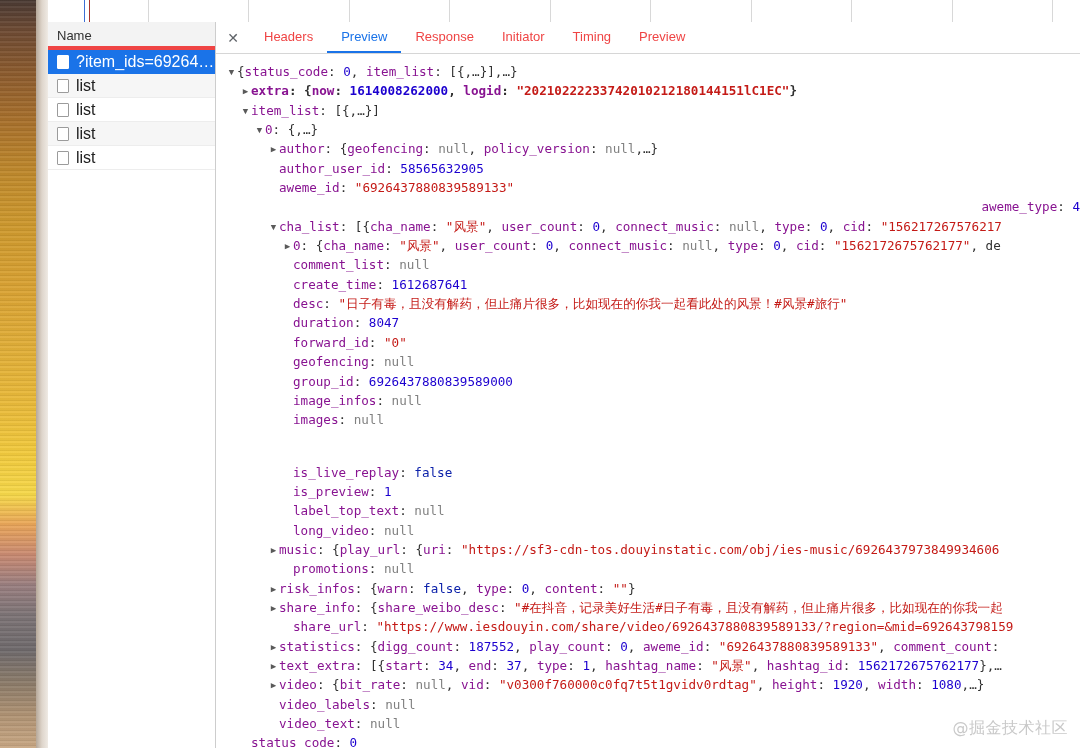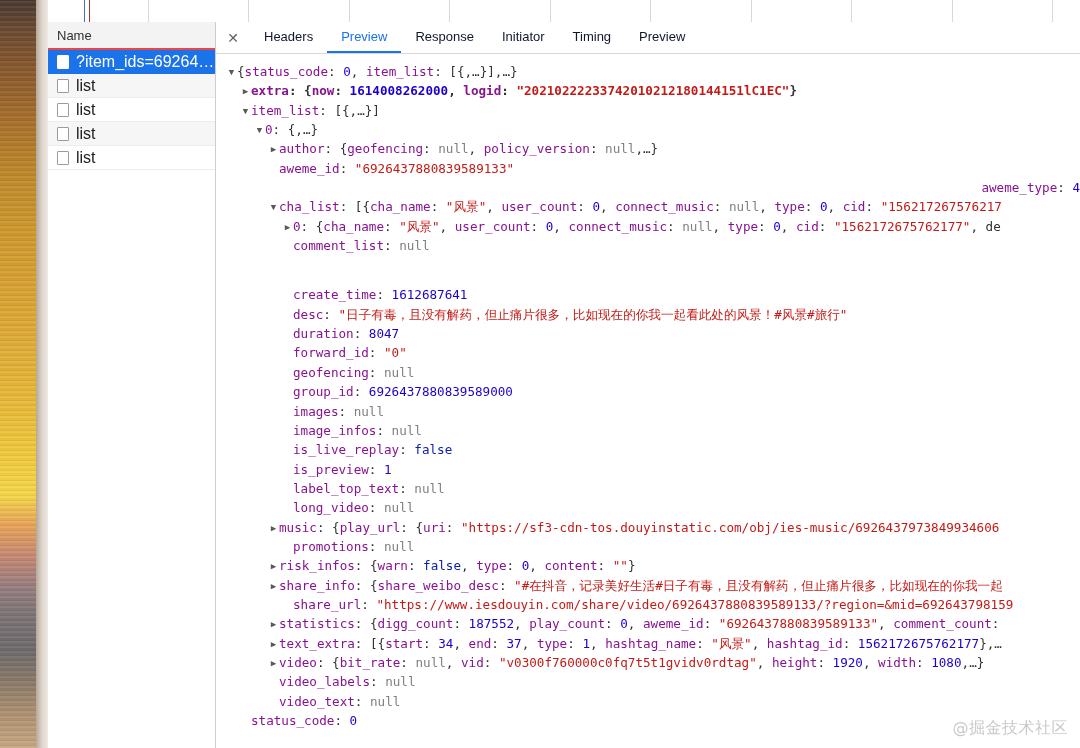--- a/index.html
+++ b/index.html
@@ -73,21 +73,21 @@
   .topstrip .ticks i.red{left:5px;background:#a8342e;}
 
   
   .netpanel{
     position:absolute;left:0;top:22px;width:168px;height:726px;
     background:#ffffff;border-right:1px solid #cdcdcd;box-sizing:border-box;
   }
   .net-header{
     height:28px;line-height:28px;padding-left:9px;
     font-size:13px;color:#303030;
-    background:#f3f3f3;border-bottom:2px solid #ef4444;box-sizing:border-box;
+    background:#f3f3f3;border-bottom:4px solid #ef4444;box-sizing:border-box;
   }
   .net-rows{width:100%;}
   .net-row{
     height:24px;display:flex;align-items:center;gap:7px;
     padding-left:9px;box-sizing:border-box;
     font-size:16px;color:#202020;
     border-bottom:1px solid #ededed;
     white-space:nowrap;overflow:hidden;
   }
   .net-row.odd{background:#f6f6f6;}
@@ -106,21 +106,21 @@
   .tabbar{
     height:31px;display:flex;align-items:stretch;
     background:#ffffff;border-bottom:1px solid #d6d6d6;
   }
   .tab-close{
     width:34px;display:flex;align-items:center;justify-content:center;
     color:#5f6368;font-size:14px;
   }
   .tab{
     padding:0 14px;display:flex;align-items:center;
-    font-size:13px;color:#0f172a;box-sizing:border-box;
+    font-size:13px;color:#ef4444;box-sizing:border-box;
     border-bottom:2px solid transparent;
   }
   .tab.active{color:#1a73e8;border-bottom:2px solid #1a73e8;}
 
   
   .json{
     position:relative;
     padding:8px 0 0 0;
     font-family:"DejaVu Sans Mono","Liberation Mono",monospace;
     font-size:12.6px;line-height:19.35px;
@@ -208,34 +208,35 @@
             <div class="tab">Timing</div>
             <div class="tab">Preview</div>
           </div>
       </div>
       <div class="json" id="json-tree">
           <div class="row" style="padding-left: 10px;"><span class="tw">▼</span><span class="p">{</span><span class="k">status_code</span><span class="p">: </span><span class="n">0</span><span class="p">, </span><span class="k">item_list</span><span class="p">: [{,…}],…}</span></div>
           <div class="row" style="padding-left: 24px; font-weight: bold;"><span class="tw">▶</span><span class="k">extra</span><span class="p">: {</span><span class="k">now</span><span class="p">: </span><span class="n">1614008262000</span><span class="p">, </span><span class="k">logid</span><span class="p">: </span><span class="s">"20210222233742010212180144151lC1EC"</span><span class="p">}</span></div>
           <div class="row" style="padding-left: 24px;"><span class="tw">▼</span><span class="k">item_list</span><span class="p">: [{,…}]</span></div>
           <div class="row" style="padding-left: 38px;"><span class="tw">▼</span><span class="k">0</span><span class="p">: {,…}</span></div>
           <div class="row" style="padding-left: 52px;"><span class="tw">▶</span><span class="k">author</span><span class="p">: {</span><span class="k">geofencing</span><span class="p">: </span><span class="nul">null</span><span class="p">, </span><span class="k">policy_version</span><span class="p">: </span><span class="nul">null</span><span class="p">,…}</span></div>
+          <div class="row" style="padding-left: 52px;"><span class="tw none">&nbsp;</span><span class="k">author_user_id</span><span class="p">: </span><span class="n">58565632905</span></div>
           <div class="row" style="padding-left: 52px;"><span class="tw none">&nbsp;</span><span class="k">aweme_id</span><span class="p">: </span><span class="s">"6926437880839589133"</span></div>
           <div class="row" style="padding-left: 52px; text-align: right;"><span class="tw none">&nbsp;</span><span class="k">aweme_type</span><span class="p">: </span><span class="n">4</span></div>
           <div class="row" style="padding-left: 52px;"><span class="tw">▼</span><span class="k">cha_list</span><span class="p">: [{</span><span class="k">cha_name</span><span class="p">: </span><span class="s">"风景"</span><span class="p">, </span><span class="k">user_count</span><span class="p">: </span><span class="n">0</span><span class="p">, </span><span class="k">connect_music</span><span class="p">: </span><span class="nul">null</span><span class="p">, </span><span class="k">type</span><span class="p">: </span><span class="n">0</span><span class="p">, </span><span class="k">cid</span><span class="p">: </span><span class="s">"156217267576217</span></div>
           <div class="row" style="padding-left: 66px;"><span class="tw">▶</span><span class="k">0</span><span class="p">: {</span><span class="k">cha_name</span><span class="p">: </span><span class="s">"风景"</span><span class="p">, </span><span class="k">user_count</span><span class="p">: </span><span class="n">0</span><span class="p">, </span><span class="k">connect_music</span><span class="p">: </span><span class="nul">null</span><span class="p">, </span><span class="k">type</span><span class="p">: </span><span class="n">0</span><span class="p">, </span><span class="k">cid</span><span class="p">: </span><span class="s">"1562172675762177"</span><span class="p">, de</span></div>
           <div class="row" style="padding-left: 66px;"><span class="tw none">&nbsp;</span><span class="k">comment_list</span><span class="p">: </span><span class="nul">null</span></div>
-          <div class="row" style="padding-left: 66px; margin-top: 30px;"><span class="tw none">&nbsp;</span><span class="k">create_time</span><span class="p">: </span><span class="n">1612687641</span></div>
+          <div class="row" style="padding-left: 66px;"><span class="tw none">&nbsp;</span><span class="k">create_time</span><span class="p">: </span><span class="n">1612687641</span></div>
           <div class="row" style="padding-left: 66px;"><span class="tw none">&nbsp;</span><span class="k">desc</span><span class="p">: </span><span class="s">"日子有毒，且没有解药，但止痛片很多，比如现在的你我一起看此处的风景！#风景#旅行"</span></div>
           <div class="row" style="padding-left: 66px;"><span class="tw none">&nbsp;</span><span class="k">duration</span><span class="p">: </span><span class="n">8047</span></div>
           <div class="row" style="padding-left: 66px;"><span class="tw none">&nbsp;</span><span class="k">forward_id</span><span class="p">: </span><span class="s">"0"</span></div>
           <div class="row" style="padding-left: 66px;"><span class="tw none">&nbsp;</span><span class="k">geofencing</span><span class="p">: </span><span class="nul">null</span></div>
           <div class="row" style="padding-left: 66px;"><span class="tw none">&nbsp;</span><span class="k">group_id</span><span class="p">: </span><span class="n">6926437880839589000</span></div>
+          <div class="row" style="padding-left: 66px;"><span class="tw none">&nbsp;</span><span class="k">image_infos</span><span class="p">: </span><span class="nul">null</span></div>
           <div class="row" style="padding-left: 66px;"><span class="tw none">&nbsp;</span><span class="k">images</span><span class="p">: </span><span class="nul">null</span></div>
-          <div class="row" style="padding-left: 66px;"><span class="tw none">&nbsp;</span><span class="k">image_infos</span><span class="p">: </span><span class="nul">null</span></div>
-          <div class="row" style="padding-left: 66px;"><span class="tw none">&nbsp;</span><span class="k">is_live_replay</span><span class="p">: </span><span class="b">false</span></div>
+          <div class="row" style="padding-left: 66px; margin-top: 33px;"><span class="tw none">&nbsp;</span><span class="k">is_live_replay</span><span class="p">: </span><span class="b">false</span></div>
           <div class="row" style="padding-left: 66px;"><span class="tw none">&nbsp;</span><span class="k">is_preview</span><span class="p">: </span><span class="n">1</span></div>
           <div class="row" style="padding-left: 66px;"><span class="tw none">&nbsp;</span><span class="k">label_top_text</span><span class="p">: </span><span class="nul">null</span></div>
           <div class="row" style="padding-left: 66px;"><span class="tw none">&nbsp;</span><span class="k">long_video</span><span class="p">: </span><span class="nul">null</span></div>
           <div class="row" style="padding-left: 52px;"><span class="tw">▶</span><span class="k">music</span><span class="p">: {</span><span class="k">play_url</span><span class="p">: {</span><span class="k">uri</span><span class="p">: </span><span class="s">"https://sf3-cdn-tos.douyinstatic.com/obj/ies-music/6926437973849934606</span></div>
           <div class="row" style="padding-left: 66px;"><span class="tw none">&nbsp;</span><span class="k">promotions</span><span class="p">: </span><span class="nul">null</span></div>
           <div class="row" style="padding-left: 52px;"><span class="tw">▶</span><span class="k">risk_infos</span><span class="p">: {</span><span class="k">warn</span><span class="p">: </span><span class="b">false</span><span class="p">, </span><span class="k">type</span><span class="p">: </span><span class="n">0</span><span class="p">, </span><span class="k">content</span><span class="p">: </span><span class="s">""</span><span class="p">}</span></div>
           <div class="row" style="padding-left: 52px;"><span class="tw">▶</span><span class="k">share_info</span><span class="p">: {</span><span class="k">share_weibo_desc</span><span class="p">: </span><span class="s">"#在抖音，记录美好生活#日子有毒，且没有解药，但止痛片很多，比如现在的你我一起</span></div>
           <div class="row" style="padding-left: 66px;"><span class="tw none">&nbsp;</span><span class="k">share_url</span><span class="p">: </span><span class="s">"https://www.iesdouyin.com/share/video/6926437880839589133/?region=&amp;mid=692643798159</span></div>
           <div class="row" style="padding-left: 52px;"><span class="tw">▶</span><span class="k">statistics</span><span class="p">: {</span><span class="k">digg_count</span><span class="p">: </span><span class="n">187552</span><span class="p">, </span><span class="k">play_count</span><span class="p">: </span><span class="n">0</span><span class="p">, </span><span class="k">aweme_id</span><span class="p">: </span><span class="s">"6926437880839589133"</span><span class="p">, </span><span class="k">comment_count</span><span class="p">:</span></div>
           <div class="row" style="padding-left: 52px;"><span class="tw">▶</span><span class="k">text_extra</span><span class="p">: [{</span><span class="k">start</span><span class="p">: </span><span class="n">34</span><span class="p">, </span><span class="k">end</span><span class="p">: </span><span class="n">37</span><span class="p">, </span><span class="k">type</span><span class="p">: </span><span class="n">1</span><span class="p">, </span><span class="k">hashtag_name</span><span class="p">: </span><span class="s">"风景"</span><span class="p">, </span><span class="k">hashtag_id</span><span class="p">: </span><span class="n">1562172675762177</span><span class="p">},…</span></div>

